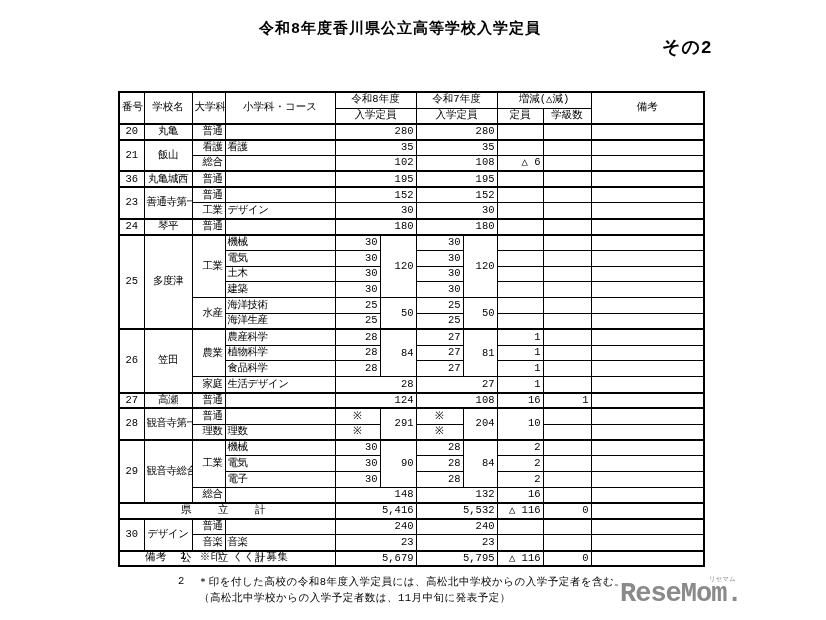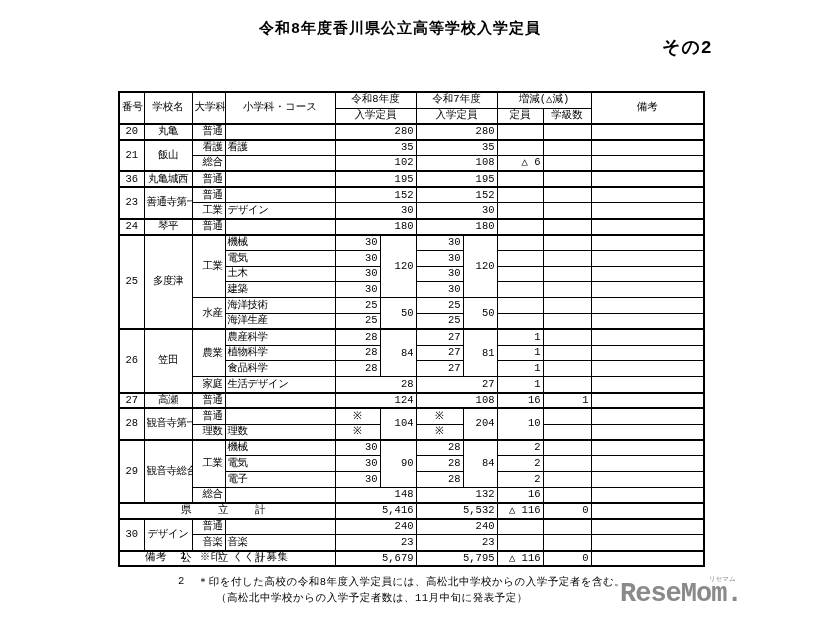--- a/index.html
+++ b/index.html
@@ -278,21 +278,21 @@
       <td class="cls">1</td>
       <td class="rem"></td>
     </tr>
 
     <tr class="dr gt">
       <td class="no" rowspan="2">28</td>
       <td class="sch" rowspan="2">観音寺第一</td>
       <td class="dep">普通</td>
       <td class="crs"></td>
       <td class="v8a ctr">※</td>
-      <td class="v8b" rowspan="2">104</td>
+      <td class="v8b" rowspan="2">291</td>
       <td class="v7a ctr">※</td>
       <td class="v7b" rowspan="2">204</td>
       <td class="chg" rowspan="2">10</td>
       <td class="cls"></td>
       <td class="rem"></td>
     </tr>
     <tr class="dr">
       <td class="dep">理数</td>
       <td class="crs">理数</td>
       <td class="v8a ctr">※</td>
@@ -384,21 +384,21 @@
 
   <div class="notes note-line" style="left:145px;top:550px;">
     <span>備考</span>
     <span>1</span>
     <span>※印　くくり募集</span>
   </div>
   <div class="notes note-line" style="left:178px;top:575px;">
     <span>2</span>
     <span>＊印を付した高校の令和8年度入学定員には、高松北中学校からの入学予定者を含む。</span>
   </div>
-  <div class="notes" style="left:216px;top:591px;">
+  <div class="notes" style="left:199px;top:591px;">
     <span>（高松北中学校からの入学予定者数は、11月中旬に発表予定）</span>
   </div>
 
   <div class="logo">
     <span>ReseMom.</span>
     <span class="ruby">リセマム</span>
   </div>
 
 </div>
 

